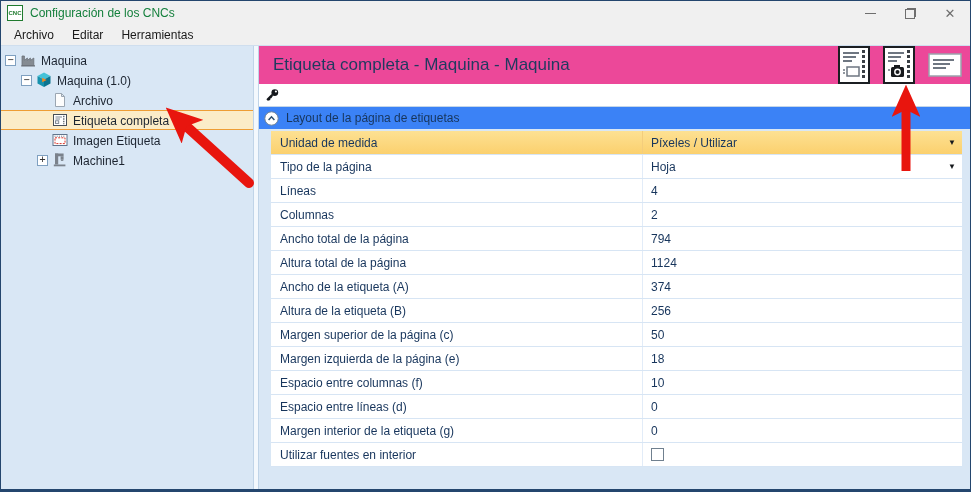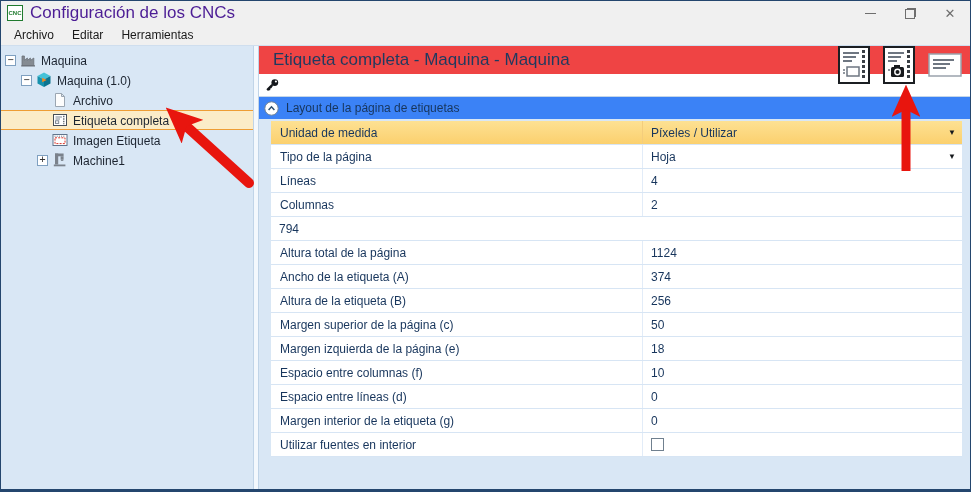--- a/index.html
+++ b/index.html
@@ -16,21 +16,21 @@
     display: flex; flex-direction: column;
   }
 
   
   .titlebar { height: 24px; display: flex; align-items: center; padding-left: 6px; flex: 0 0 auto; }
   .app-icon {
     width: 16px; height: 16px; border: 1px solid #1f7a2e; background: #fff;
     color: #1f7a2e; font-size: 6px; font-weight: bold; line-height: 14px;
     text-align: center; letter-spacing: 0; margin-right: 7px;
   }
-  .window-title { font-size: 17px; color: #4c1d95; }
+  .window-title { font-size: 12px; color: #15803d; }
   .win-controls { margin-left: auto; display: flex; height: 100%; }
   .win-btn { width: 40px; height: 100%; display: flex; align-items: center; justify-content: center; color: #6e6e6e; }
   .glyph-min { width: 11px; height: 0; border-top: 1px solid #6e6e6e; display: block; }
   .glyph-restore { position: relative; width: 11px; height: 11px; display: block; }
   .glyph-restore::before { content:""; position:absolute; left:0; bottom:0; width:8px; height:8px; border:1px solid #6e6e6e; background:#f0f0f0; }
   .glyph-restore::after { content:""; position:absolute; right:0; top:0; width:8px; height:8px; border:1px solid #6e6e6e; border-left:none; border-bottom:none; }
   .glyph-close { font-size: 13px; line-height: 13px; }
 
   
   .menubar { height: 20px; display: flex; align-items: center; padding-left: 4px; flex: 0 0 auto; }
@@ -52,21 +52,21 @@
   .tree-icon { width: 16px; height: 16px; flex: 0 0 16px; margin-right: 5px; display: flex; align-items: center; justify-content: center; }
   .tree-icon svg { display: block; }
   .tree-label { padding-top: 1px; }
 
   
   .splitter { width: 6px; background: #f3f8fd; border-left: 1px solid #c0d4e8; border-right: 1px solid #c0d4e8; cursor: col-resize; flex: 0 0 auto; }
 
   
   .right-panel { flex: 1; background: #d9e7f5; display: flex; flex-direction: column; min-width: 0; }
 
-  .panel-header { height: 28px; position: relative; background: #ef4444; display: flex; align-items: center; padding-left: 14px; flex: 0 0 auto; }
+  .panel-header { height: 38px; position: relative; background: #ec4899; display: flex; align-items: center; padding-left: 14px; flex: 0 0 auto; }
   .panel-title { font-size: 17px; color: #1f3a5f; }
   .view-toolbar { position: absolute; right: 8px; top: 2px; height: 36px; display: flex; align-items: center; gap: 13px; }
   .view-btn { background: transparent; border: none; padding: 0; display: flex; align-items: center; }
 
   .search-bar { height: 23px; background: #fff; border-bottom: 1px solid #c5d6e8; display: flex; align-items: center; padding-left: 6px; flex: 0 0 auto; }
   .search-bar svg { flex: 0 0 auto; margin-right: 5px; }
   .search-input { flex: 1; border: none; outline: none; font-size: 12px; height: 18px; background: transparent; color: #1c2430; }
 
   .section-header { height: 22px; background: #3b82f6; display: flex; align-items: center; gap: 7px; padding-left: 5px; font-size: 12px; color: #17355c; flex: 0 0 auto; }
   .collapse-btn { background: transparent; border: none; padding: 0; display: flex; align-items: center; }
@@ -278,20 +278,21 @@
               <span class="val-text">4</span>
             </div>
           </div>
           <div class="prop-row">
             <div class="prop-name">Columnas</div>
             <div class="prop-value">
               <span class="val-text">2</span>
             </div>
           </div>
           <div class="prop-row">
+            <div class="prop-name">Ancho total de la página</div>
             <div class="prop-value">
               <span class="val-text">794</span>
             </div>
           </div>
           <div class="prop-row">
             <div class="prop-name">Altura total de la página</div>
             <div class="prop-value">
               <span class="val-text">1124</span>
             </div>
           </div>

